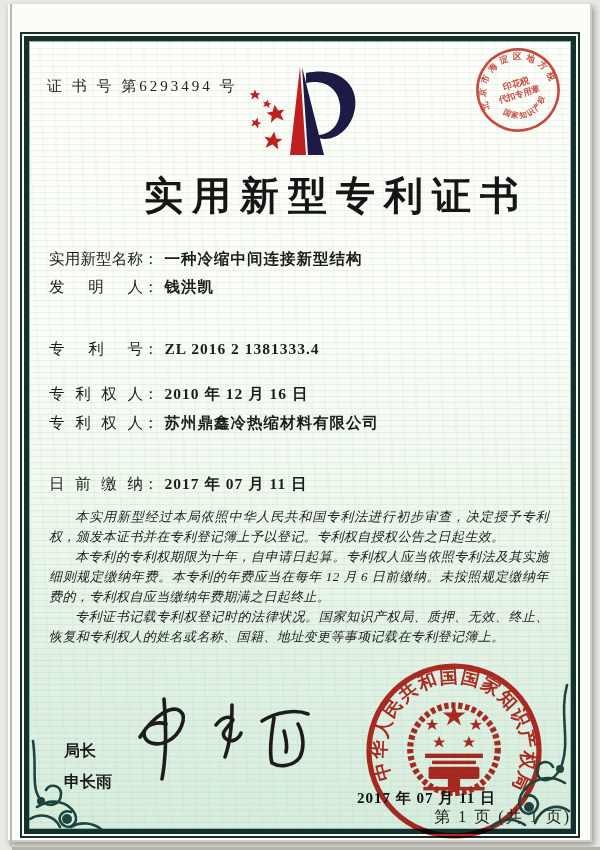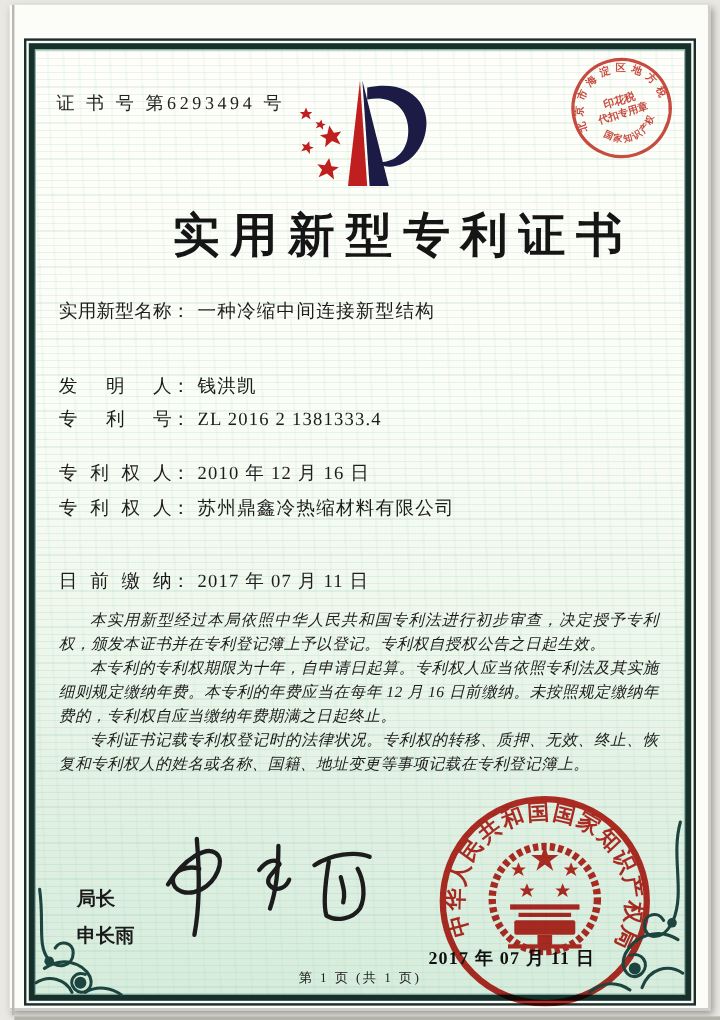--- a/index.html
+++ b/index.html
@@ -33,28 +33,28 @@
   .cert-no{position:absolute;left:18px;top:36px;font-size:15px;letter-spacing:3px;color:#222;}
   .logo{position:absolute;left:198px;top:20px;width:150px;height:102px;}
   .title{
     position:absolute;left:0;top:128px;width:100%;text-align:center;
     font-size:39px;font-weight:700;color:#151515;letter-spacing:9px;margin-left:36px;
   }
   .rows{position:absolute;left:20px;top:208px;width:505px;}
   .frow{position:absolute;left:0;font-size:15.5px;color:#1c1c1c;white-space:nowrap;}
   .frow .flabel{display:inline-block;width:94px;text-align:justify;text-align-last:justify;}
   .frow .fcolon{display:inline-block;margin-right:6px;}
-  .frow .fval{letter-spacing:1px;}
+  .frow .fval{letter-spacing:1px;font-weight:bold;}
   .paras{position:absolute;left:20px;top:466px;width:500px;font-size:13px;line-height:20px;color:#1c1c1c;text-align:justify;}
   .paras p{margin:0;text-indent:2em;letter-spacing:.4px;font-style:italic;}
-  .director{position:absolute;left:35px;top:694px;font-family:Liberation Mono, monospace;font-weight:700;color:#1a1a1a;font-size:16px;line-height:31px;}
+  .director{position:absolute;left:35px;top:694px;font-family:Liberation Serif, serif;font-weight:700;color:#1a1a1a;font-size:16px;line-height:31px;}
   .signature{position:absolute;left:95px;top:650px;width:210px;height:100px;}
   .big-seal{position:absolute;left:333px;top:618px;width:184px;height:184px;mix-blend-mode:multiply;opacity:.93;}
   .seal-date{position:absolute;left:328px;top:748px;font-size:15px;font-weight:700;color:#101010;letter-spacing:1px;white-space:nowrap;}
-  .footer{position:absolute;left:0;top:766px;width:100%;text-align:center;font-size:11px;color:#222;letter-spacing:2px;}
+  .footer{position:absolute;left:0;top:766px;width:100%;text-align:right;font-size:16px;color:#222;letter-spacing:2px;}
   .tax-stamp{position:absolute;left:444px;top:4px;width:90px;height:90px;transform:rotate(-17deg);mix-blend-mode:multiply;opacity:.9;}
   .corner{position:absolute;}
   .corner.bl{left:-2px;bottom:-2px;width:80px;height:92px;}
   .corner.br{right:-2px;bottom:-2px;width:86px;height:148px;transform:scaleX(-1);}
   svg text{font-family:"Liberation Serif","DejaVu Serif",serif;}
 </style>
 </head>
 <body>
 
 <div class="paper">
@@ -80,41 +80,41 @@
           <use href="#star" transform="translate(29,62) scale(0.55) rotate(18)" fill="#c01f1f"></use>
           <use href="#star" transform="translate(46,80) scale(0.95) rotate(8)" fill="#c01f1f"></use>
         </svg>
 
         <div class="title">实用新型专利证书</div>
 
         <div class="rows">
           <div class="frow" style="top:0px">
             <span class="flabel">实用新型名称</span><span class="fcolon">：</span><span class="fval">一种冷缩中间连接新型结构</span>
           </div>
-          <div class="frow" style="top:63px">
+          <div class="frow" style="top:28px">
             <span class="flabel">发明人</span><span class="fcolon">：</span><span class="fval">钱洪凯</span>
           </div>
           <div class="frow" style="top:90px">
             <span class="flabel">专利号</span><span class="fcolon">：</span><span class="fval">ZL 2016 2 1381333.4</span>
           </div>
           <div class="frow" style="top:135px">
             <span class="flabel">专利权人</span><span class="fcolon">：</span><span class="fval">2010 年 12 月 16 日</span>
           </div>
           <div class="frow" style="top:164px">
             <span class="flabel">专利权人</span><span class="fcolon">：</span><span class="fval">苏州鼎鑫冷热缩材料有限公司</span>
           </div>
           <div class="frow" style="top:225px">
             <span class="flabel">日前缴纳</span><span class="fcolon">：</span><span class="fval">2017 年 07 月 11 日</span>
           </div>
         </div>
 
         <div class="paras">
           <p>本实用新型经过本局依照中华人民共和国专利法进行初步审查，决定授予专利权，颁发本证书并在专利登记簿上予以登记。专利权自授权公告之日起生效。</p>
-          <p>本专利的专利权期限为十年，自申请日起算。专利权人应当依照专利法及其实施细则规定缴纳年费。本专利的年费应当在每年 12 月 16 日前缴纳。未按照规定缴纳年费的，专利权自应当缴纳年费期满之日起终止。</p>
-          <p>专利证书记载专利权登记时的法律状况。专利权的转移、质押、无效、终止、恢复和专利权人的姓名或名称、国籍、地址变更等事项记载在专利登记簿上。</p>
+          <p>本专利的专利权期限为十年，自申请日起算。专利权人应当依照专利法及其实施细则规定缴纳年费。本专利的年费应当在每年 12 月 6 日前缴纳。未按照规定缴纳年费的，专利权自应当缴纳年费期满之日起终止。</p>
+          <p>专利证书记载专利权登记时的法律状况。国家知识产权局、质押、无效、终止、恢复和专利权人的姓名或名称、国籍、地址变更等事项记载在专利登记簿上。</p>
         </div>
 
         <div class="director">
           <div>局长</div>
           <div>申长雨</div>
         </div>
 
         <svg class="signature" viewBox="0 0 210 100" aria-hidden="true">
           <g fill="none" stroke="#1c1c1c" stroke-width="3.6" stroke-linecap="round" stroke-linejoin="round">
             <path d="M16,46 C30,24 48,14 56,20 C64,26 56,44 44,50 C32,56 20,52 20,42 C21,34 33,30 42,33"></path>

